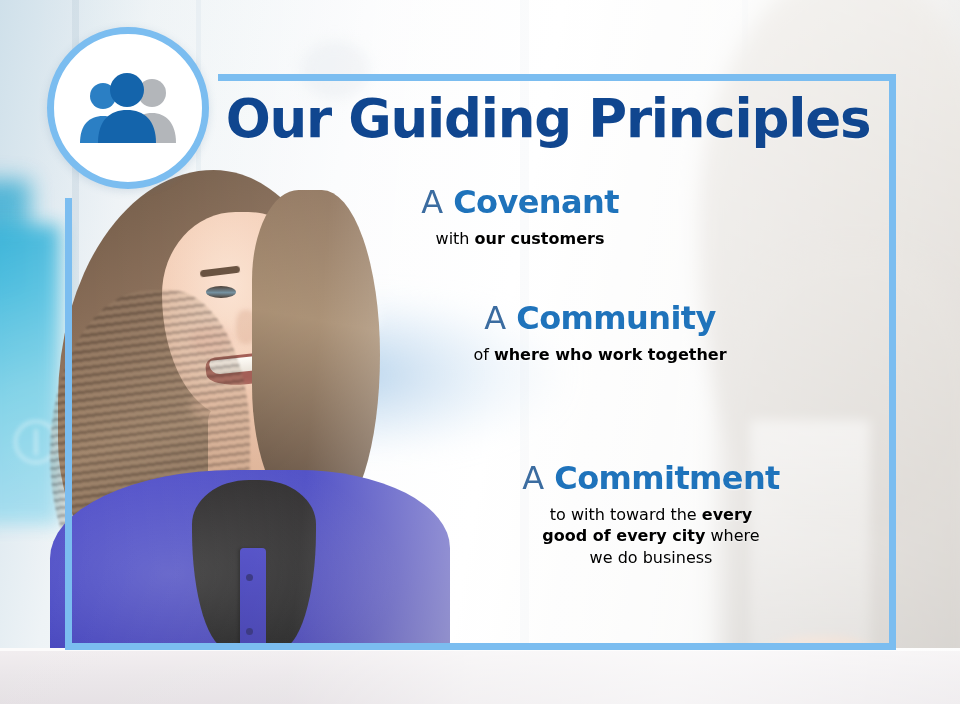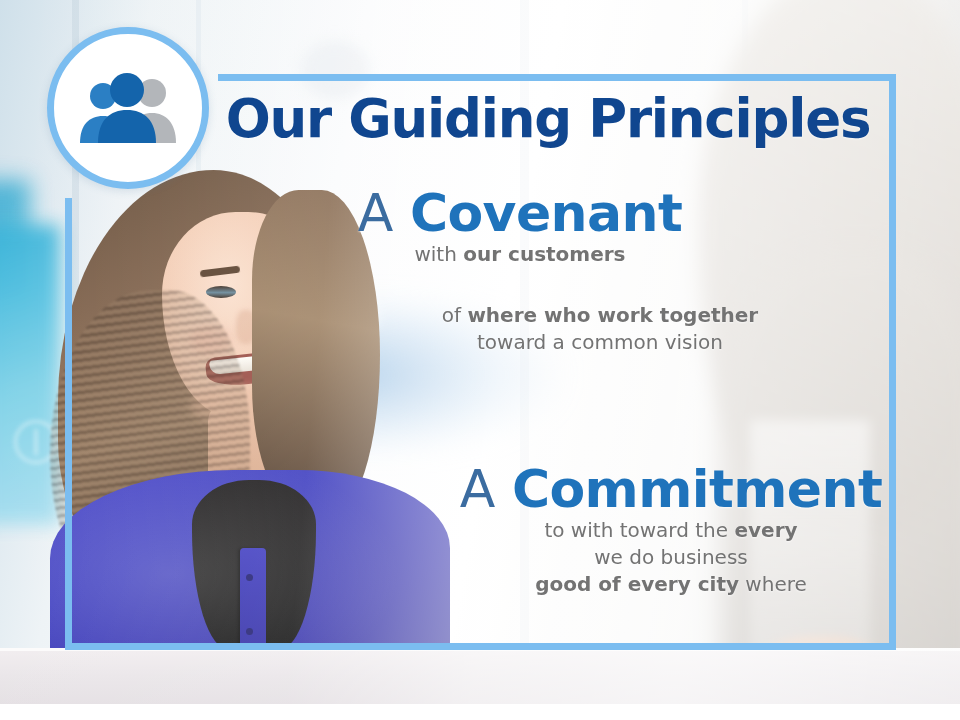--- a/index.html
+++ b/index.html
@@ -223,36 +223,36 @@
     font-family:"DejaVu Sans","Liberation Sans",sans-serif;
     font-weight:bold;font-size:53px;line-height:1;
     letter-spacing:-1.2px;
     color:#10468f;
     text-shadow:0 1px 2px rgba(255,255,255,.7);
   }
 
   .principle{position:absolute;text-align:center;}
   .p-head{
     font-family:"DejaVu Sans","Liberation Sans",sans-serif;
-    font-size:52px;line-height:1.05;white-space:nowrap;
+    font-size:32px;line-height:1.05;white-space:nowrap;
     text-shadow:0 1px 2px rgba(255,255,255,.65);
   }
   .p-art{font-weight:normal;color:#3b6ca0;letter-spacing:0px;}
   .p-word{font-weight:bold;color:#1f73bb;letter-spacing:-.6px;}
   .p-sub{
     font-family:"DejaVu Sans","Liberation Sans",sans-serif;
-    font-size:20px;line-height:1.35;color:#737373;
-    margin-top:0;white-space:nowrap;
+    font-size:16px;line-height:1.35;color:#000000;
+    margin-top:8px;white-space:nowrap;
     text-shadow:0 1px 2px rgba(255,255,255,.65);
   }
   .p-sub b{font-weight:bold;}
 
   .pr1{left:300px;top:186px;width:440px;}
   .pr2{left:360px;top:302px;width:480px;}
-  .pr3{left:436px;top:462px;width:470px;}
+  .pr3{left:416px;top:462px;width:470px;}
 </style>
 </head>
 <body>
 
 <div id="poster">
 
   <div class="photo">
     <div class="bg-base"></div>
     <div class="mullion m1"></div>
     <div class="mullion m2"></div>
@@ -342,31 +342,34 @@
     <div class="p-head">
       <span class="p-art">A</span>
       <span class="p-word">Covenant</span>
     </div>
     <div class="p-sub">
         <div><span>with </span><b>our customers</b></div>
       </div>
   </div>
 
   <div class="principle pr2">
+    <div class="p-head">
+      <span class="p-art">A</span>
+      <span class="p-word">Community</span>
+    </div>
     <div class="p-sub">
         <div><span>of </span><b>where who work together</b></div>
-        <div><span>toward a common vision</span></div>
       </div>
   </div>
 
   <div class="principle pr3">
     <div class="p-head">
       <span class="p-art">A</span>
       <span class="p-word">Commitment</span>
     </div>
     <div class="p-sub">
         <div><span>to with toward the </span><b>every</b></div>
+        <div><b>good of every city</b><span> where</span></div>
         <div><span>we do business</span></div>
-        <div><b>good of every city</b><span> where</span></div>
       </div>
   </div>
 
 </div>
 
 </body></html>

